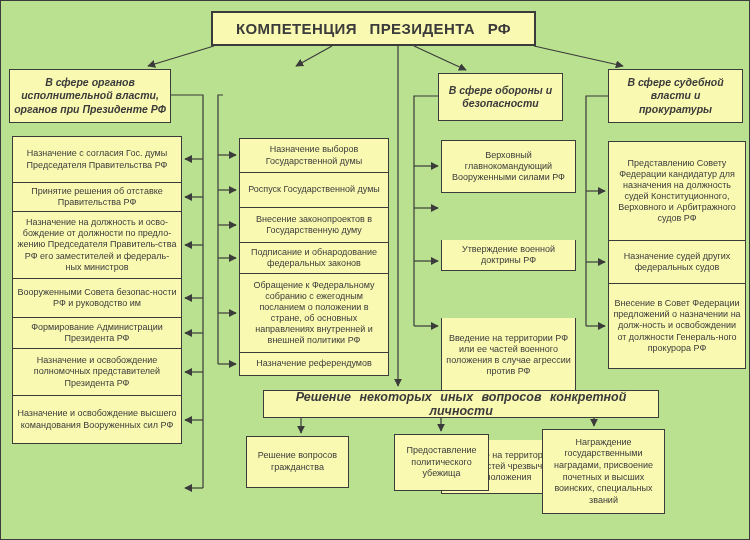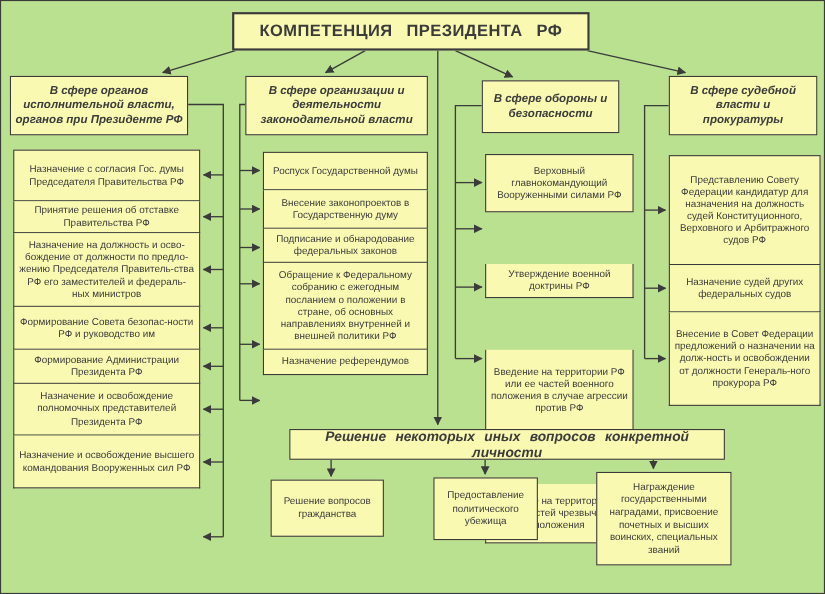--- a/index.html
+++ b/index.html
@@ -138,35 +138,35 @@
     <g>
       <path d="M300,417 V432" marker-end="url(#arrow)"></path>
       <path d="M440,417 V430" marker-end="url(#arrow)"></path>
       <path d="M593,417 V425" marker-end="url(#arrow)"></path>
     </g>
   </svg>
 
   <div class="box title-box" style="left:210px;top:10px;width:325px;height:35px;">КОМПЕТЕНЦИЯ ПРЕЗИДЕНТА РФ</div>
 
   <div class="box hdr" style="left:8px;top:68px;width:162px;height:54px;">В сфере органов исполнительной власти, органов при Президенте РФ</div>
-  <div class="box hdr" style="left:222px;top:68px;width:166px;height:54px;">В сфере организации и деятельности законодательной власти</div>
   <div class="box hdr" style="left:437px;top:72px;width:125px;height:48px;">В сфере обороны и безопасности</div>
   <div class="box hdr" style="left:607px;top:68px;width:135px;height:54px;">В сфере судебной власти и прокуратуры</div>
 
   <div class="col-stack" style="left:11px;top:135px;width:170px;">
     <div class="cell" style="height:47px">Назначение с согласия Гос. думы Председателя Правительства РФ</div>
     <div class="cell" style="height:29px">Принятие решения об отставке Правительства РФ</div>
     <div class="cell" style="height:67px">Назначение на должность и осво-бождение от должности по предло-жению Председателя Правитель-ства РФ его заместителей и федераль-ных министров</div>
-    <div class="cell" style="height:39px">Формирование Совета безопас-ности РФ и руководство им</div>
+    <div class="cell" style="height:39px">Вооруженными Совета безопас-ности РФ и руководство им</div>
     <div class="cell" style="height:31px">Формирование Администрации Президента РФ</div>
     <div class="cell" style="height:47px">Назначение и освобождение полномочных представителей Президента РФ</div>
     <div class="cell" style="height:48px">Назначение и освобождение высшего командования Вооруженных сил РФ</div>
   </div>
 
   <div class="col-stack" style="left:238px;top:137px;width:150px;">
+    <div class="cell" style="height:35px">Назначение выборов Государственной думы</div>
     <div class="cell" style="height:35px">Роспуск Государственной думы</div>
     <div class="cell" style="height:35px">Внесение законопроектов в Государственную думу</div>
     <div class="cell" style="height:31px">Подписание и обнародование федеральных законов</div>
     <div class="cell" style="height:79px">Обращение к Федеральному собранию с ежегодным посланием о положении в стране, об основных направлениях внутренней и внешней политики РФ</div>
     <div class="cell" style="height:23px">Назначение референдумов</div>
   </div>
 
   <div class="col-stack" style="left:440px;top:139px;width:135px;gap:47px;">
     <div class="cell" style="height:53px">Верховный главнокомандующий Вооруженными силами РФ</div>
     <div class="cell" style="height:31px">Утверждение военной доктрины РФ</div>

